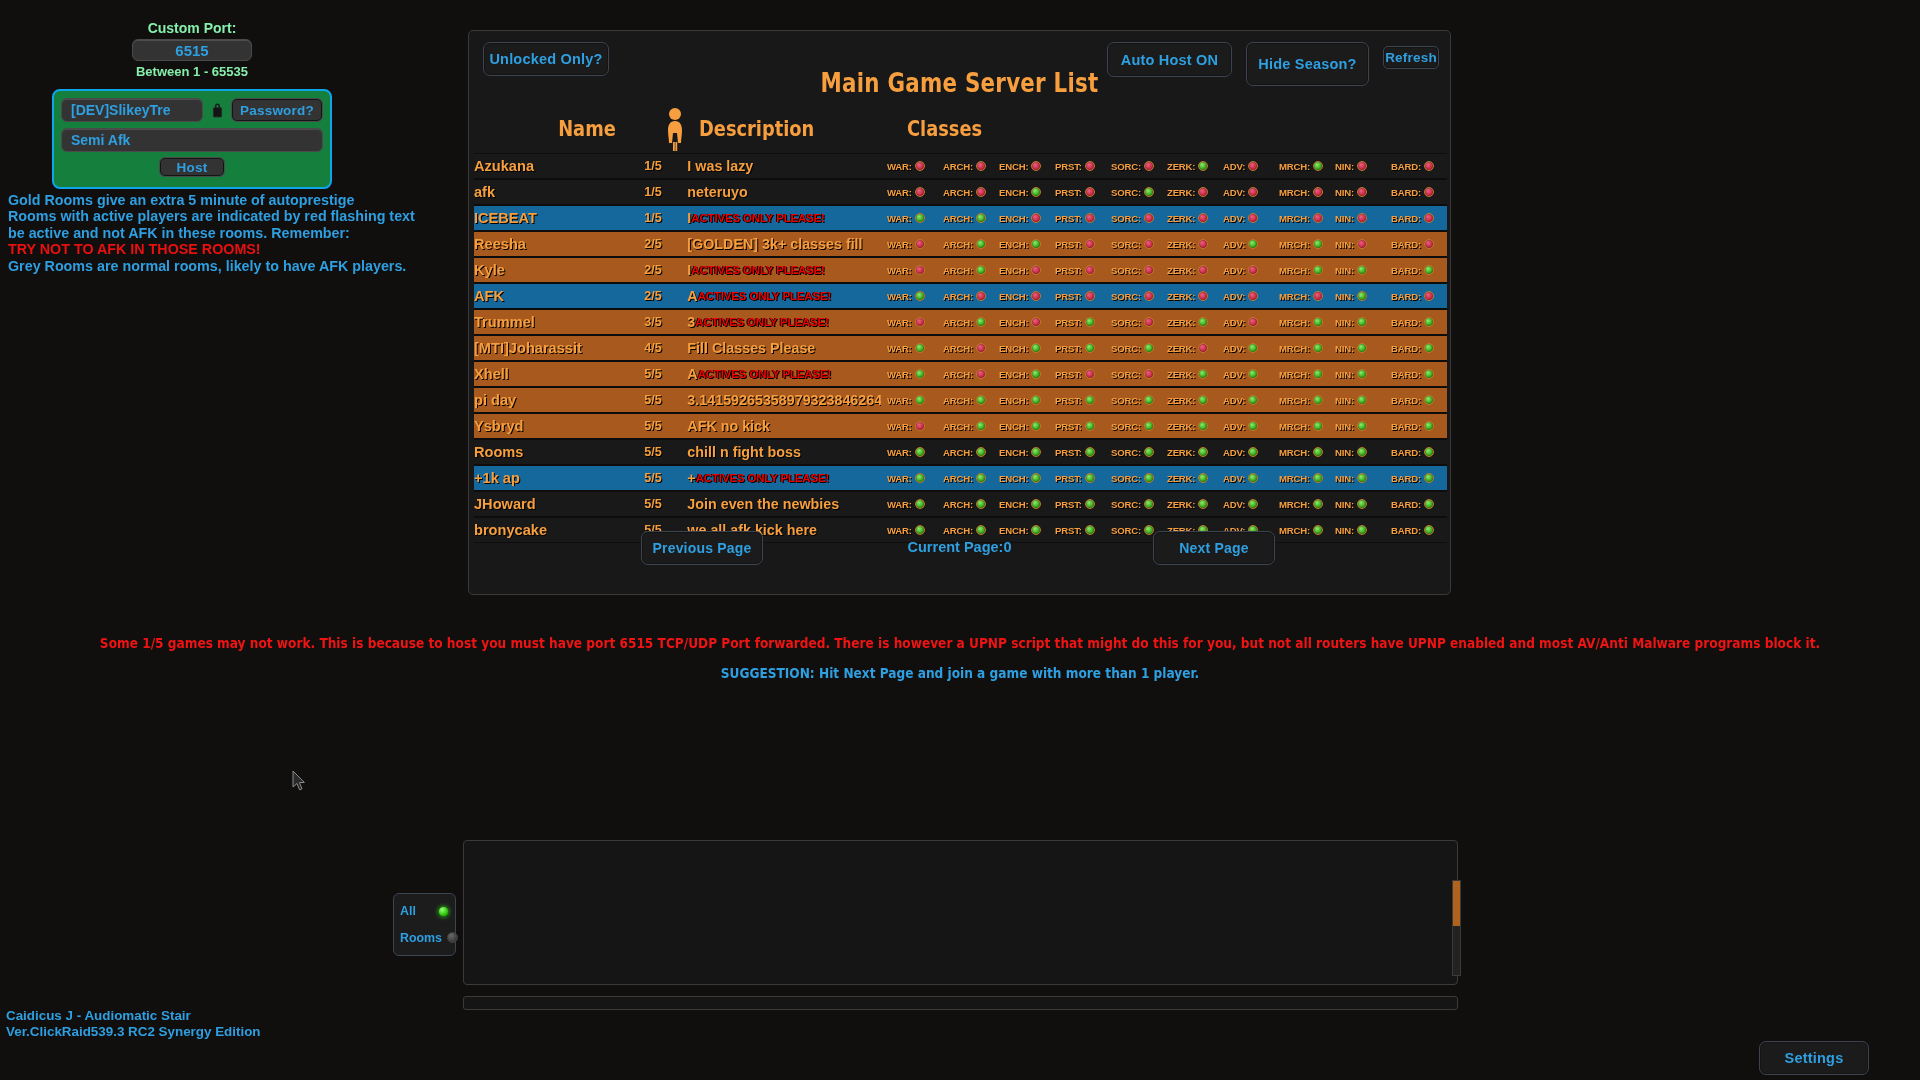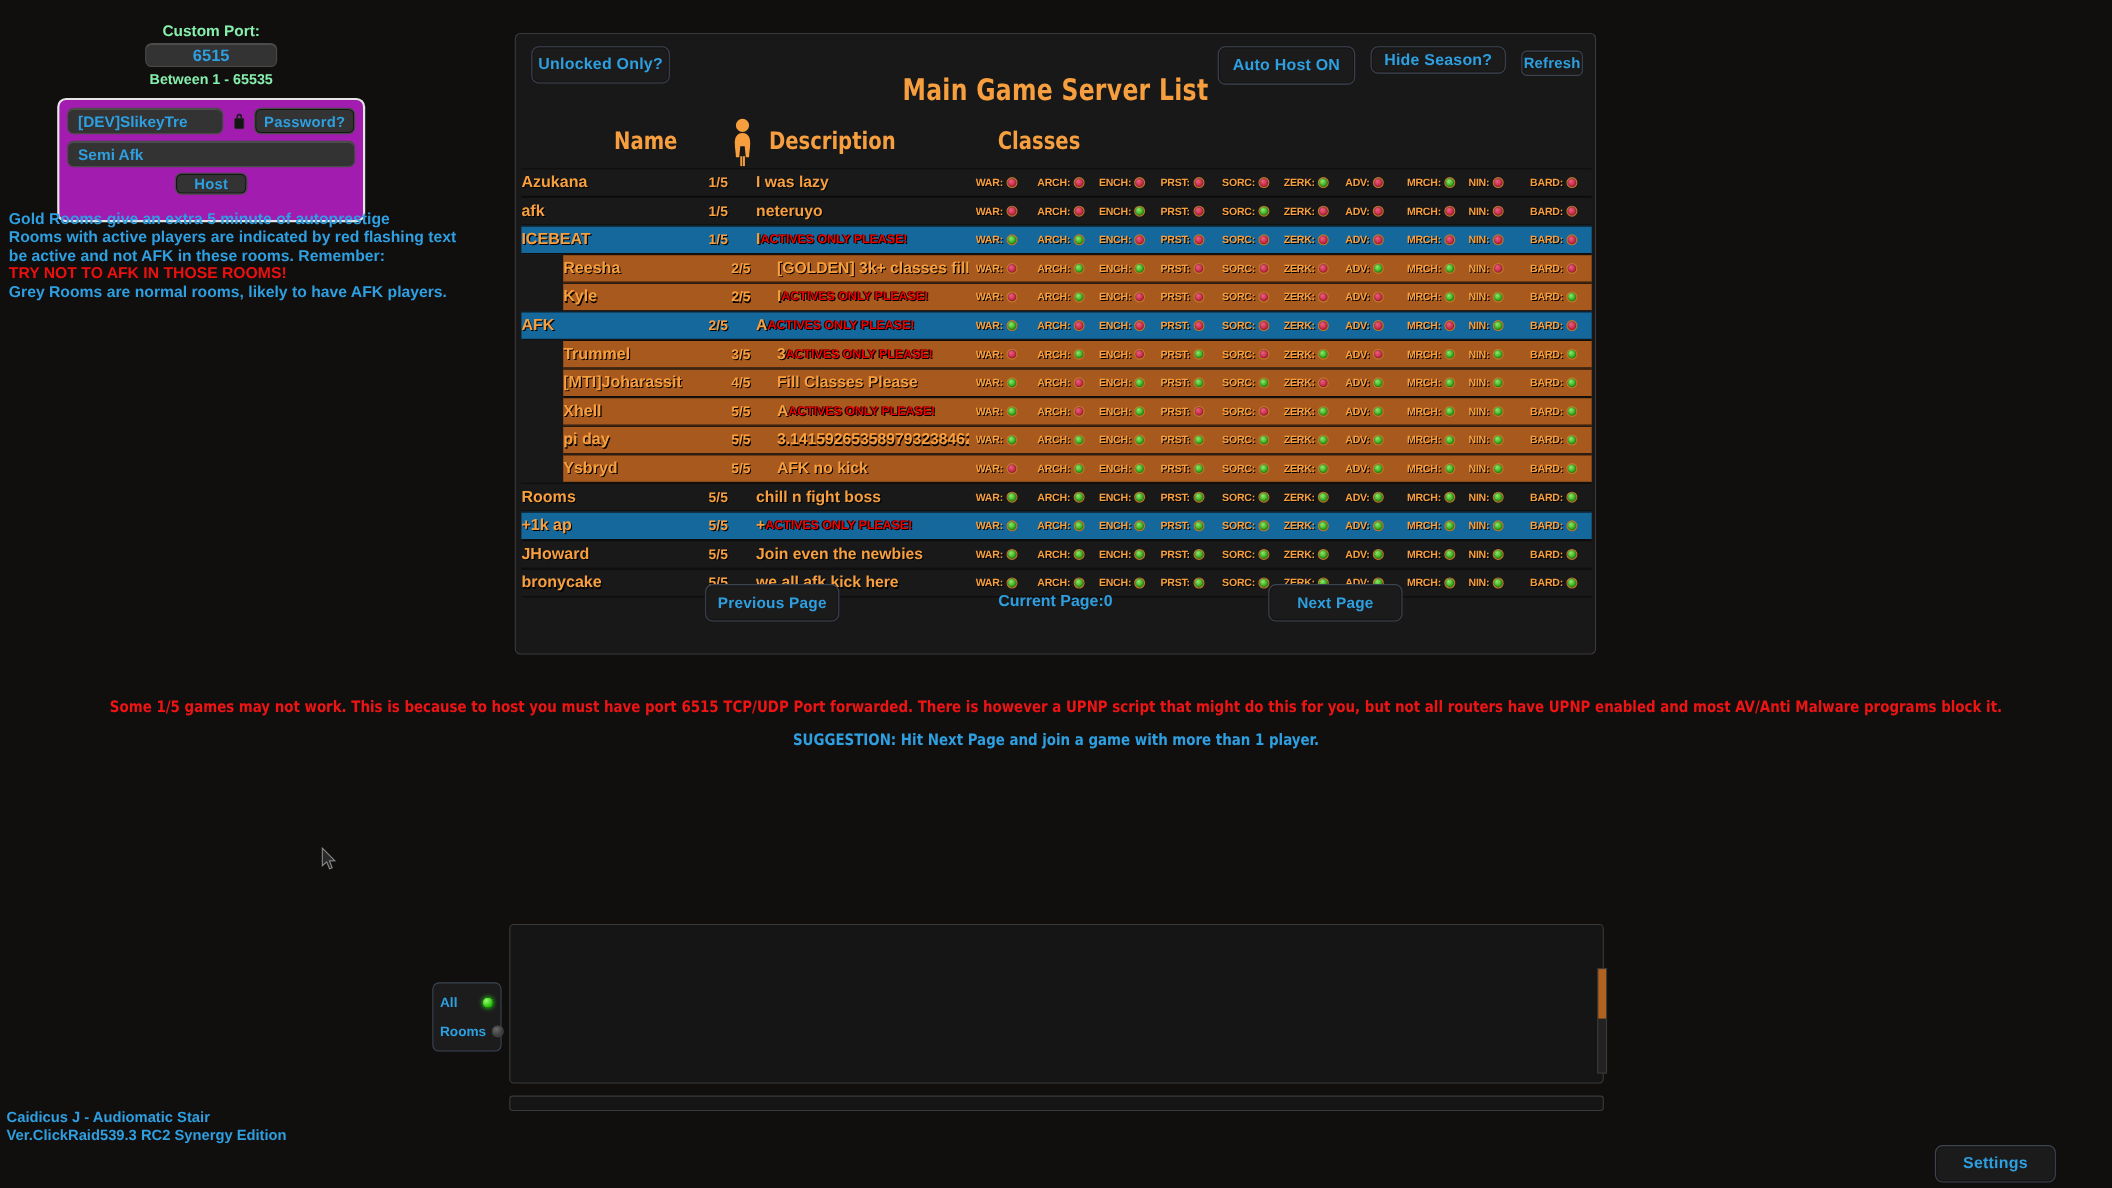--- a/index.html
+++ b/index.html
@@ -48,24 +48,24 @@
     text-align: center; width: 100%;
   }
   #port-box {
     margin: 3px auto 0; width: 120px; height: 22px;
     justify-content: center; font-size: 15px;
   }
   #port-range { margin-top: 3px; font-size: 13px; }
 
   #host-panel {
     margin-top: 10px;
-    background: #a21caf;
-    border: 2px solid #e5e5e5;
+    background: #15803d;
+    border: 2px solid #0ea5e9;
     border-radius: 8px;
-    padding: 7px 7px 23px;
+    padding: 7px 7px 10px;
   }
   .host-row { display: flex; align-items: center; gap: 6px; }
   #name-field { flex: 1 1 auto; height: 24px; padding: 0 9px; font-size: 14px; }
   #lock-icon {
     width: 16px; height: 22px; display: flex;
     align-items: center; justify-content: center; flex: 0 0 auto;
   }
   #password-btn { width: 92px; height: 24px; font-size: 13.5px; flex: 0 0 auto;
                   background:#333; border-color:#4a4a4a; border-radius:6px; }
   #desc-field { margin-top: 6px; height: 24px; padding: 0 9px; font-size: 14px; }
@@ -87,21 +87,21 @@
     position: absolute; left: 468px; top: 30px;
     width: 983px; height: 565px;
     background: #181818;
     border: 1px solid #3a3a3a;
     border-radius: 5px;
   }
 
   #panel-top { position: relative; height: 56px; }
   #unlocked-btn { position: absolute; left: 14px; top: 11px; width: 126px; height: 34px; font-size: 14.5px; }
   #autohost-btn { position: absolute; left: 638px; top: 11px; width: 125px; height: 35px; font-size: 14.5px; }
-  #hideseason-btn { position: absolute; left: 777px; top: 11px; width: 123px; height: 25px; font-size: 14.5px; }
+  #hideseason-btn { position: absolute; left: 777px; top: 11px; width: 123px; height: 44px; font-size: 14.5px; }
   #refresh-btn { position: absolute; left: 914px; top: 15px; width: 56px; height: 23px; font-size: 13.5px; border-radius: 5px; }
 
   #list-title {
     position: absolute; left: 0; right: 0; top: 36px;
     text-align: center; color: #f79f3f;
     font-family: "DejaVu Sans Condensed", "Liberation Sans Narrow", "Liberation Sans", sans-serif;
     font-weight: bold; font-size: 27px; letter-spacing: .3px;
     transform: scaleX(.88); transform-origin: center;
   }
 
@@ -122,21 +122,21 @@
   .row {
     position: relative;
     height: 26px;
     display: flex; align-items: center;
     border-top: 1px solid #0d0d0d;
     border-bottom: 1px solid #0d0d0d;
     font-weight: bold;
     cursor: pointer;
   }
   .row.grey  { background: #191919; }
-  .row.gold  { background: #a8591d; margin-left: 38px; }
+  .row.gold  { background: #a8591d; }
   .row.blue  { background: #15689c; }
 
   .c-name {
     width: 188px; text-align: left; color: #f79f3f; font-size: 14.6px;
     text-shadow: 1px 1px 0 #000;
     white-space: nowrap; overflow: hidden;
   }
   .c-count {
     width: 38px; text-align: center; color: #f79f3f; font-size: 12.6px;
     text-shadow: 1px 1px 0 #000;

